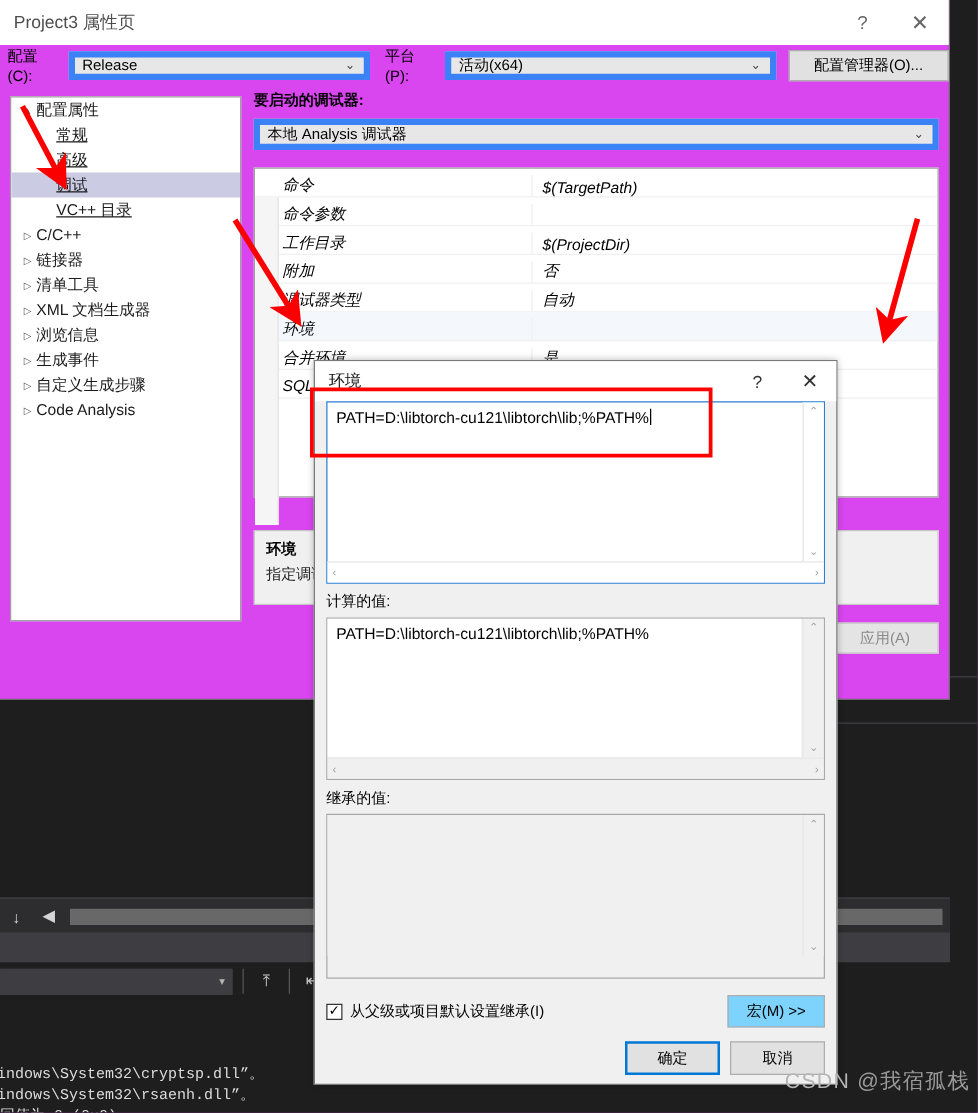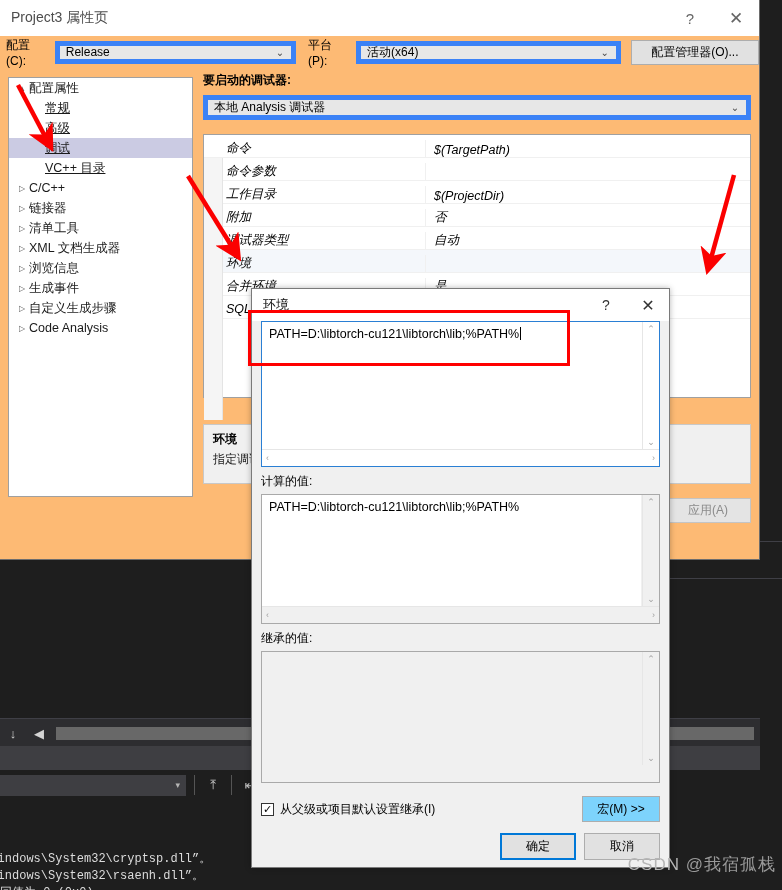--- a/index.html
+++ b/index.html
@@ -124,21 +124,21 @@
     left: 596px; top: 578px;
     width: 186px; height: 1px;
     background: #3f3f46;
   }
 
   
   #prop-dialog {
     position: absolute;
     left: 0; top: 0;
     width: 760px; height: 560px;
-    background: #fdba74;
+    background: #d946ef;
     border-right: 1px solid #6d6d6d;
     border-bottom: 1px solid #6d6d6d;
     box-sizing: border-box;
   }
   #prop-titlebar {
     position: absolute;
     left: 0; top: 0;
     width: 100%; height: 36px;
     background: #ffffff;
     display: flex;

